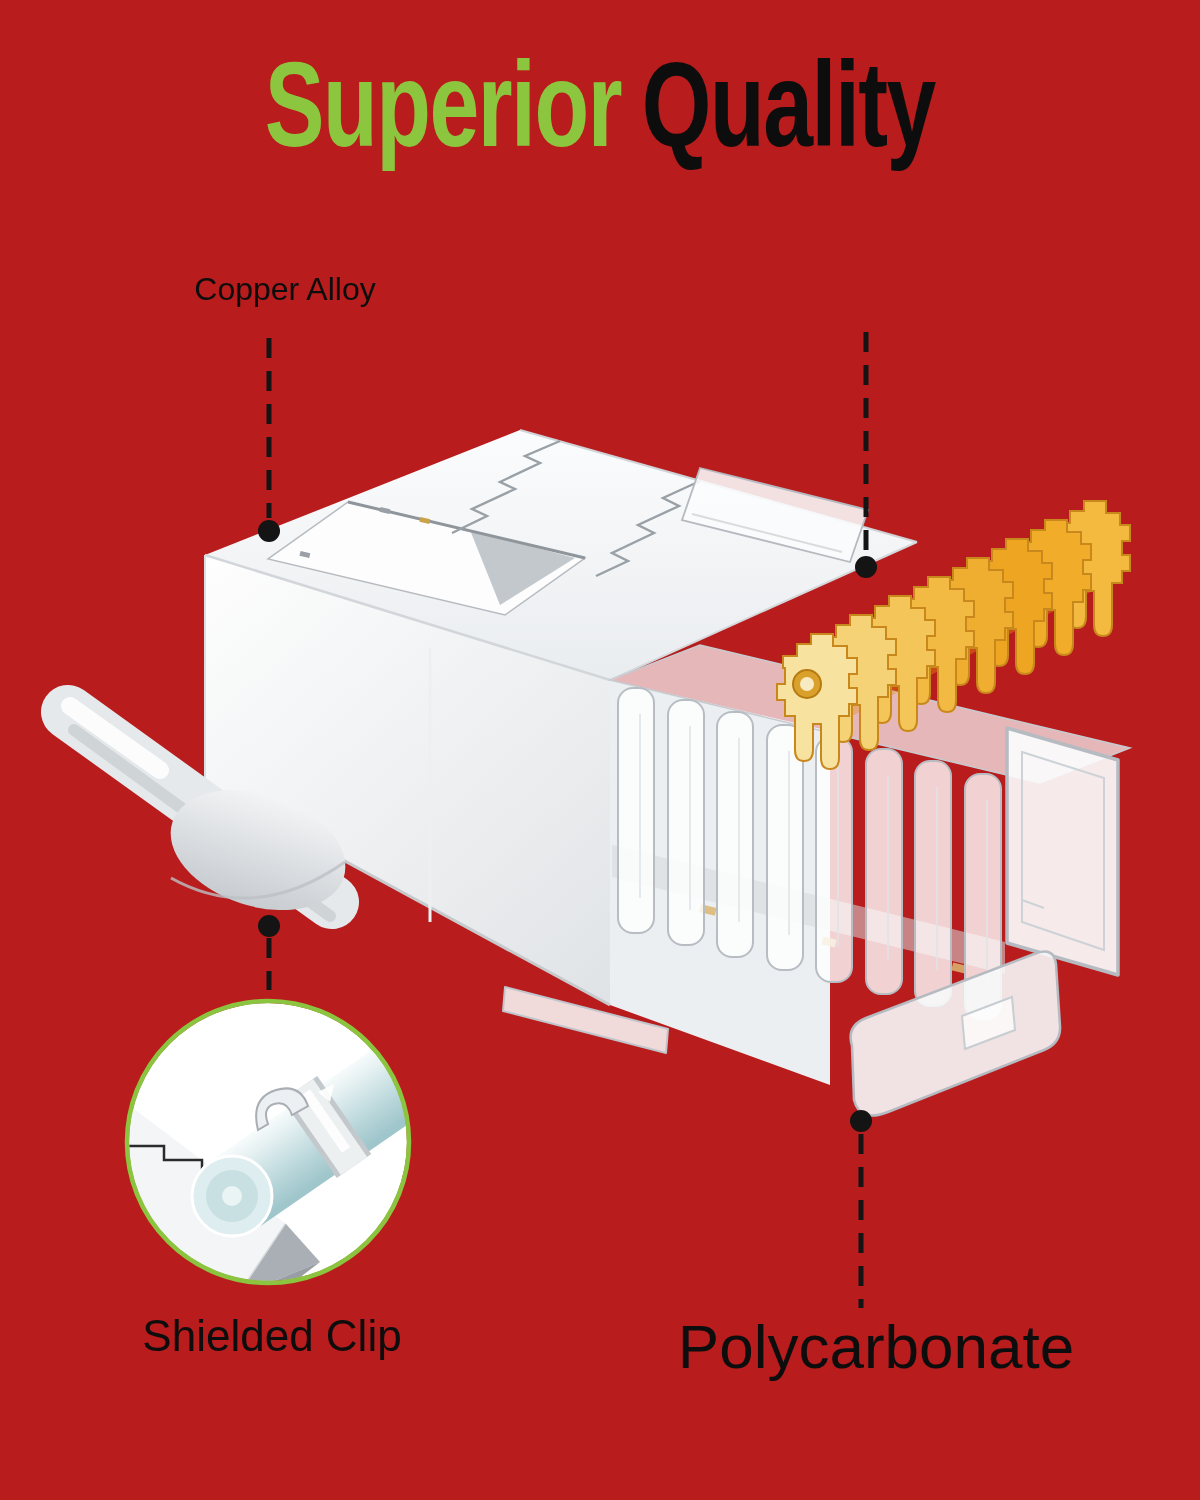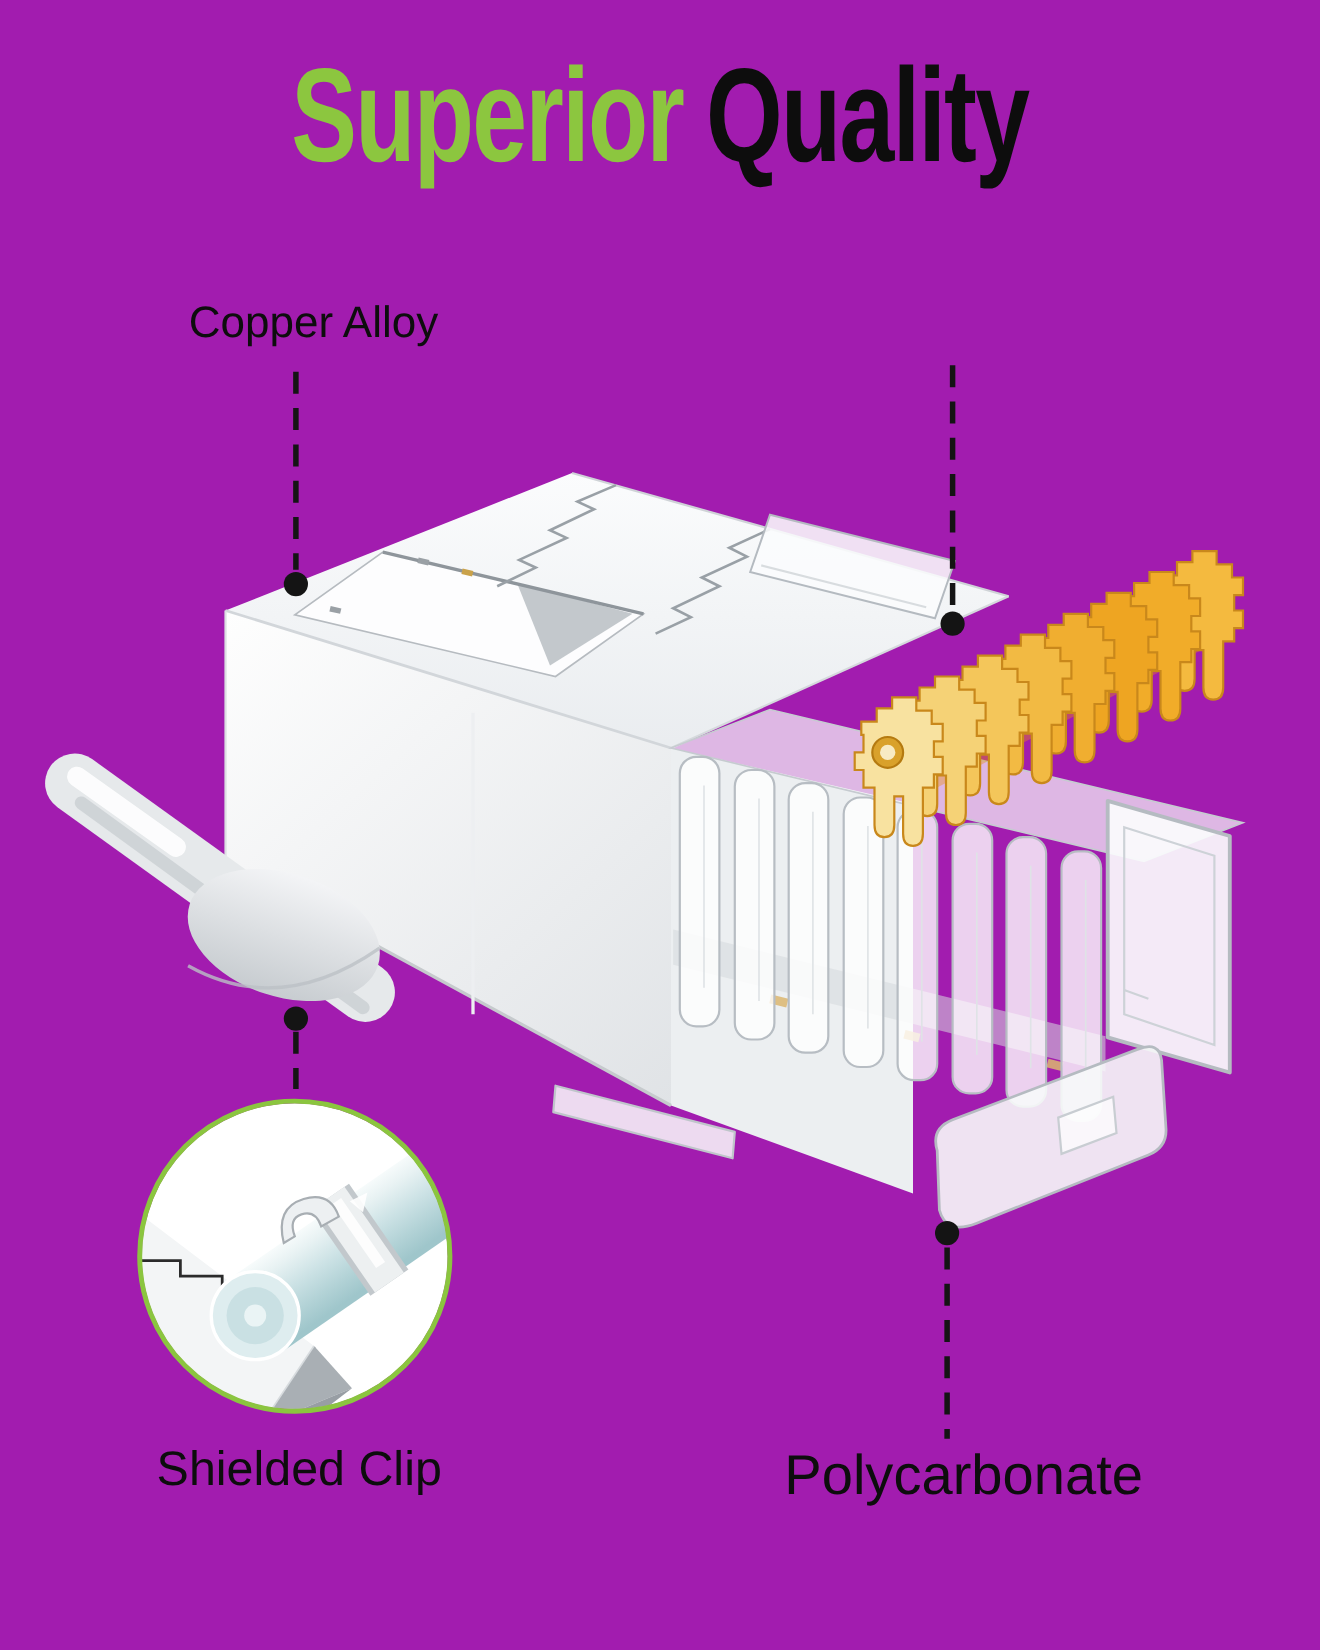--- a/index.html
+++ b/index.html
@@ -1,28 +1,28 @@
 <!DOCTYPE html>
 <html><head>
 <meta charset="utf-8">
 <style>
   html,body{margin:0;padding:0;background:#ffffff;}
-  .stage{position:relative;width:1200px;height:1500px;background:#a21caf;overflow:hidden;
+  .stage{position:relative;width:1200px;height:1500px;background:#b91c1c;overflow:hidden;
          font-family:"Liberation Sans",sans-serif;}
   .title-wrap{position:absolute;top:38px;left:0;width:100%;text-align:center;}
   .title-wrap h1{display:inline-block;margin:0;font-size:121px;font-weight:bold;
       letter-spacing:-2px;line-height:1.1;white-space:nowrap;color:#0d0d0d;
       transform:scaleX(.74);transform-origin:center top;}
   .title-wrap .green{color:#8CC63F;margin-right:28px;}
-  .callout{position:absolute;transform:translateX(-50%);font-size:40px;color:#0d0d0d;
+  .callout{position:absolute;transform:translateX(-50%);font-size:32px;color:#0d0d0d;
       white-space:nowrap;font-weight:400;}
   #cl-copper{left:285px;top:271px;}
   #cl-gold{left:870px;top:271px;}
   #cl-clip{left:272px;top:1311px;font-size:44px;}
-  #cl-poly{left:876px;top:1311px;font-size:51px;}
+  #cl-poly{left:876px;top:1311px;font-size:62px;}
   svg.diagram{position:absolute;left:0;top:0;}
 </style>
 </head>
 <body>
 
 <div class="stage">
 
   <svg class="diagram" width="1200" height="1500" viewBox="0 0 1200 1500">
     <defs>
       <linearGradient id="topGrad" x1="0" y1="430" x2="0" y2="690" gradientUnits="userSpaceOnUse">

